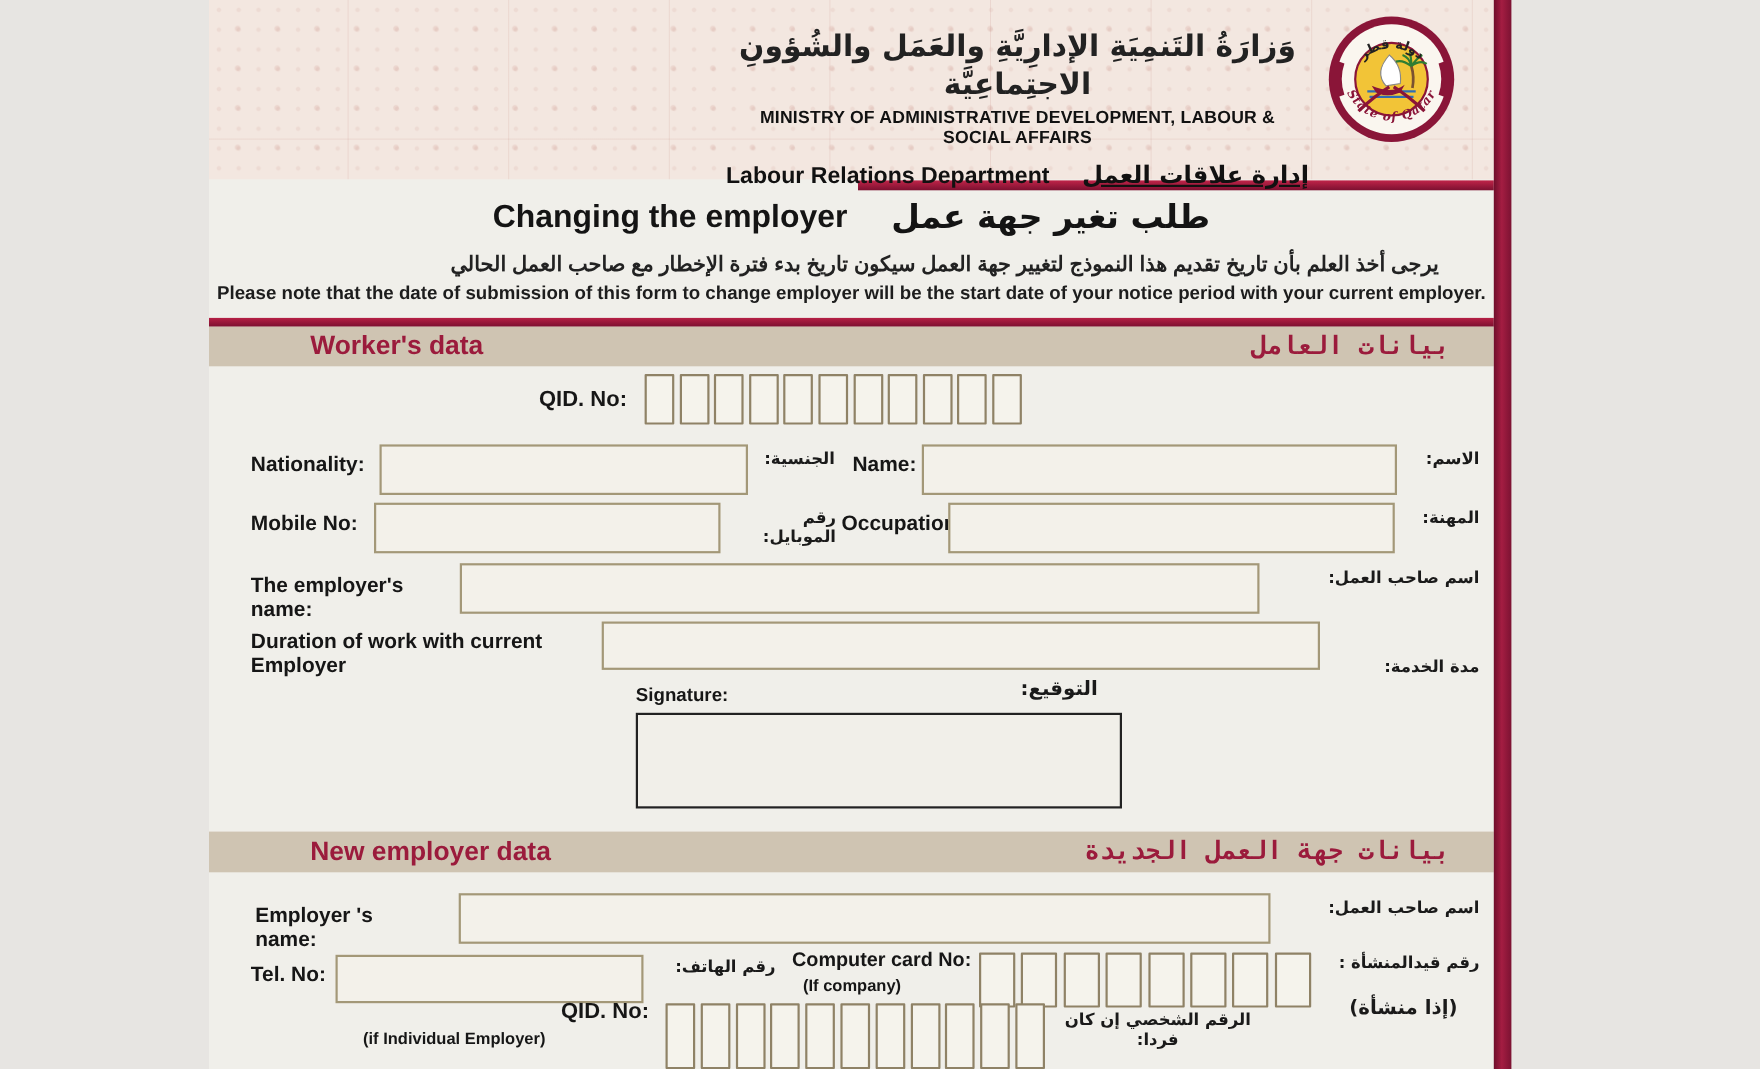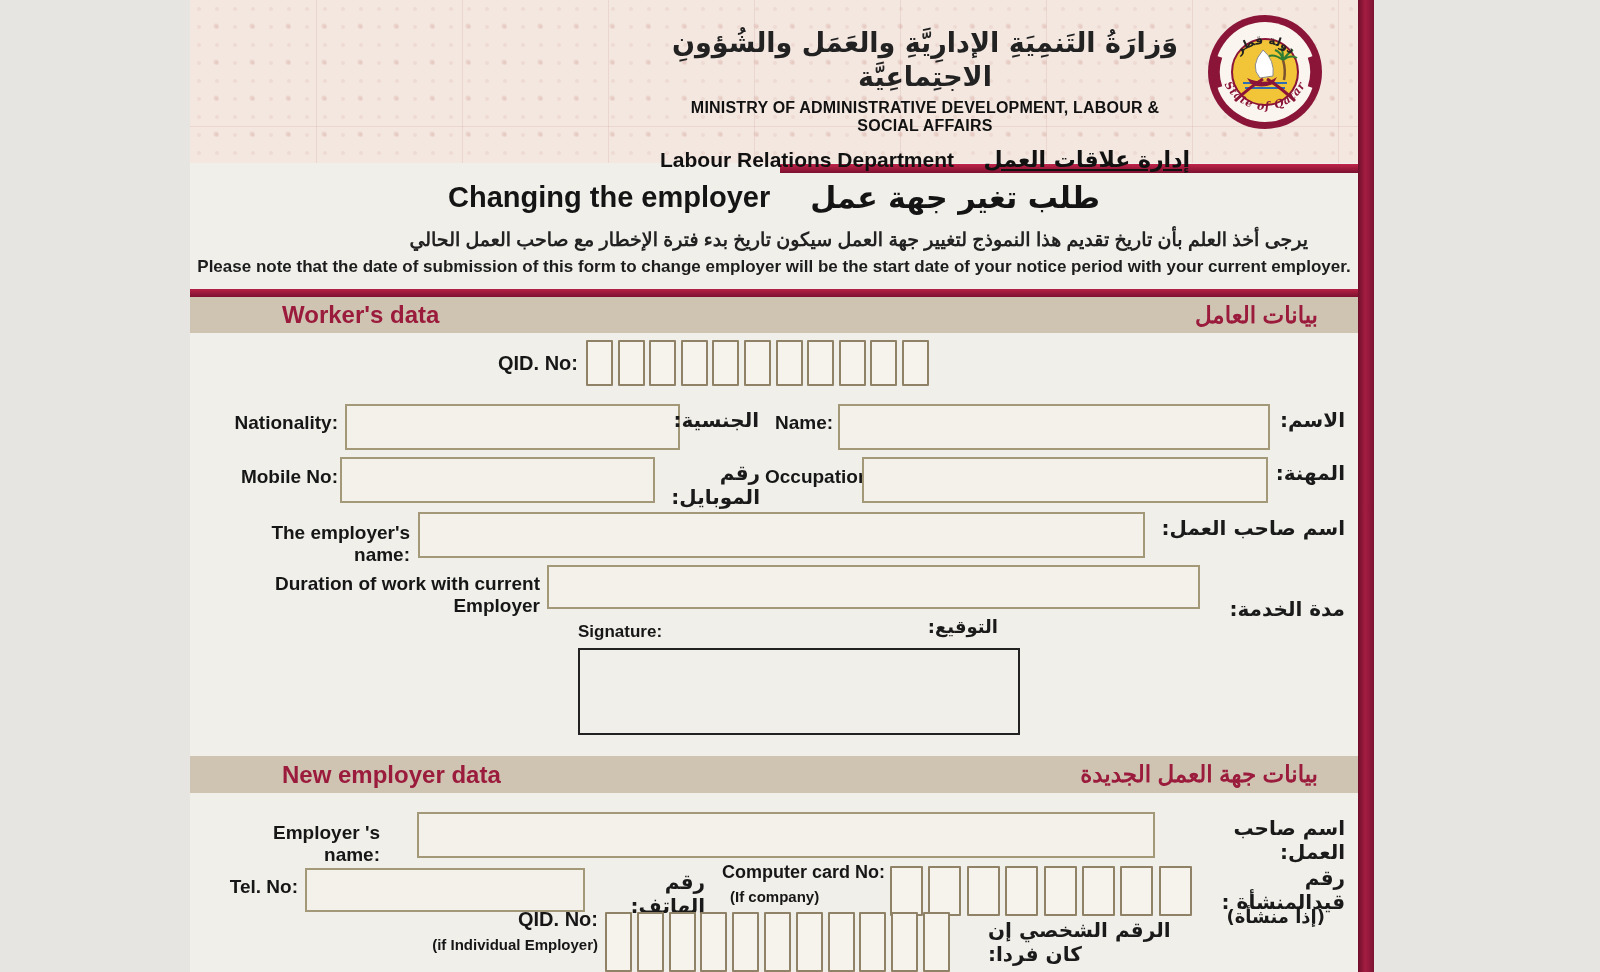--- a/index.html
+++ b/index.html
@@ -72,27 +72,27 @@
   }
   .section-band {
     position:absolute; left:0; width:100%; height:36px;
     background:#cfc4b2;
     display:flex; justify-content:space-between; align-items:center;
     padding:0 40px 0 92px;
   }
   .section-band.worker { top:297px; }
   .section-band.newemp { top:756px; height:37px; }
   .section-title-en { font-size:24px; font-weight:bold; color:#9b1b3c; }
-  .section-title-ar { font-size:23px; font-weight:bold; color:#9b1b3c; font-family:Liberation Sans, sans-serif; direction:rtl; }
+  .section-title-ar { font-size:23px; font-weight:bold; color:#9b1b3c; font-family:Liberation Mono, monospace; direction:rtl; }
 
   
   .lbl { position:absolute; font-weight:bold; font-size:19px; color:#161616; }
-  .lbl.r { text-align:right; }
+  .lbl.r { text-align:left; }
   .lbl-ar {
-    position:absolute; font-size:20px; font-weight:bold; color:#1a1a1a;
+    position:absolute; font-size:15px; font-weight:bold; color:#1a1a1a;
     font-family:"DejaVu Sans",sans-serif; direction:rtl; text-align:right;
   }
   .sub { font-size:15px; }
   .field {
     position:absolute; background:#f3f1ea; border:2px solid #a39878;
     height:46px; font-size:18px; padding:0 8px; color:#222;
   }
   .boxes { position:absolute; display:flex; }
   .digit-box {
     background:#f5f3ec; border:2px solid #8f8266; border-radius:1px;
@@ -235,18 +235,18 @@
         <div class="digit-box"></div>
         <div class="digit-box"></div>
         <div class="digit-box"></div>
         <div class="digit-box"></div>
         <div class="digit-box"></div>
         <div class="digit-box"></div>
         <div class="digit-box"></div>
         <div class="digit-box"></div>
         <div class="digit-box"></div>
       </div>
-    <div class="lbl-ar" style="left:770px; top:918px; width:185px; text-align:left;margin-left:28px;">الرقم الشخصي إن كان فردا:</div>
+    <div class="lbl-ar" style="left:770px; top:918px; width:185px; text-align:center;">الرقم الشخصي إن كان فردا:</div>
 
   </div>
 
   <div class="side-stripe"></div>
 </div>
 
 </body></html>

